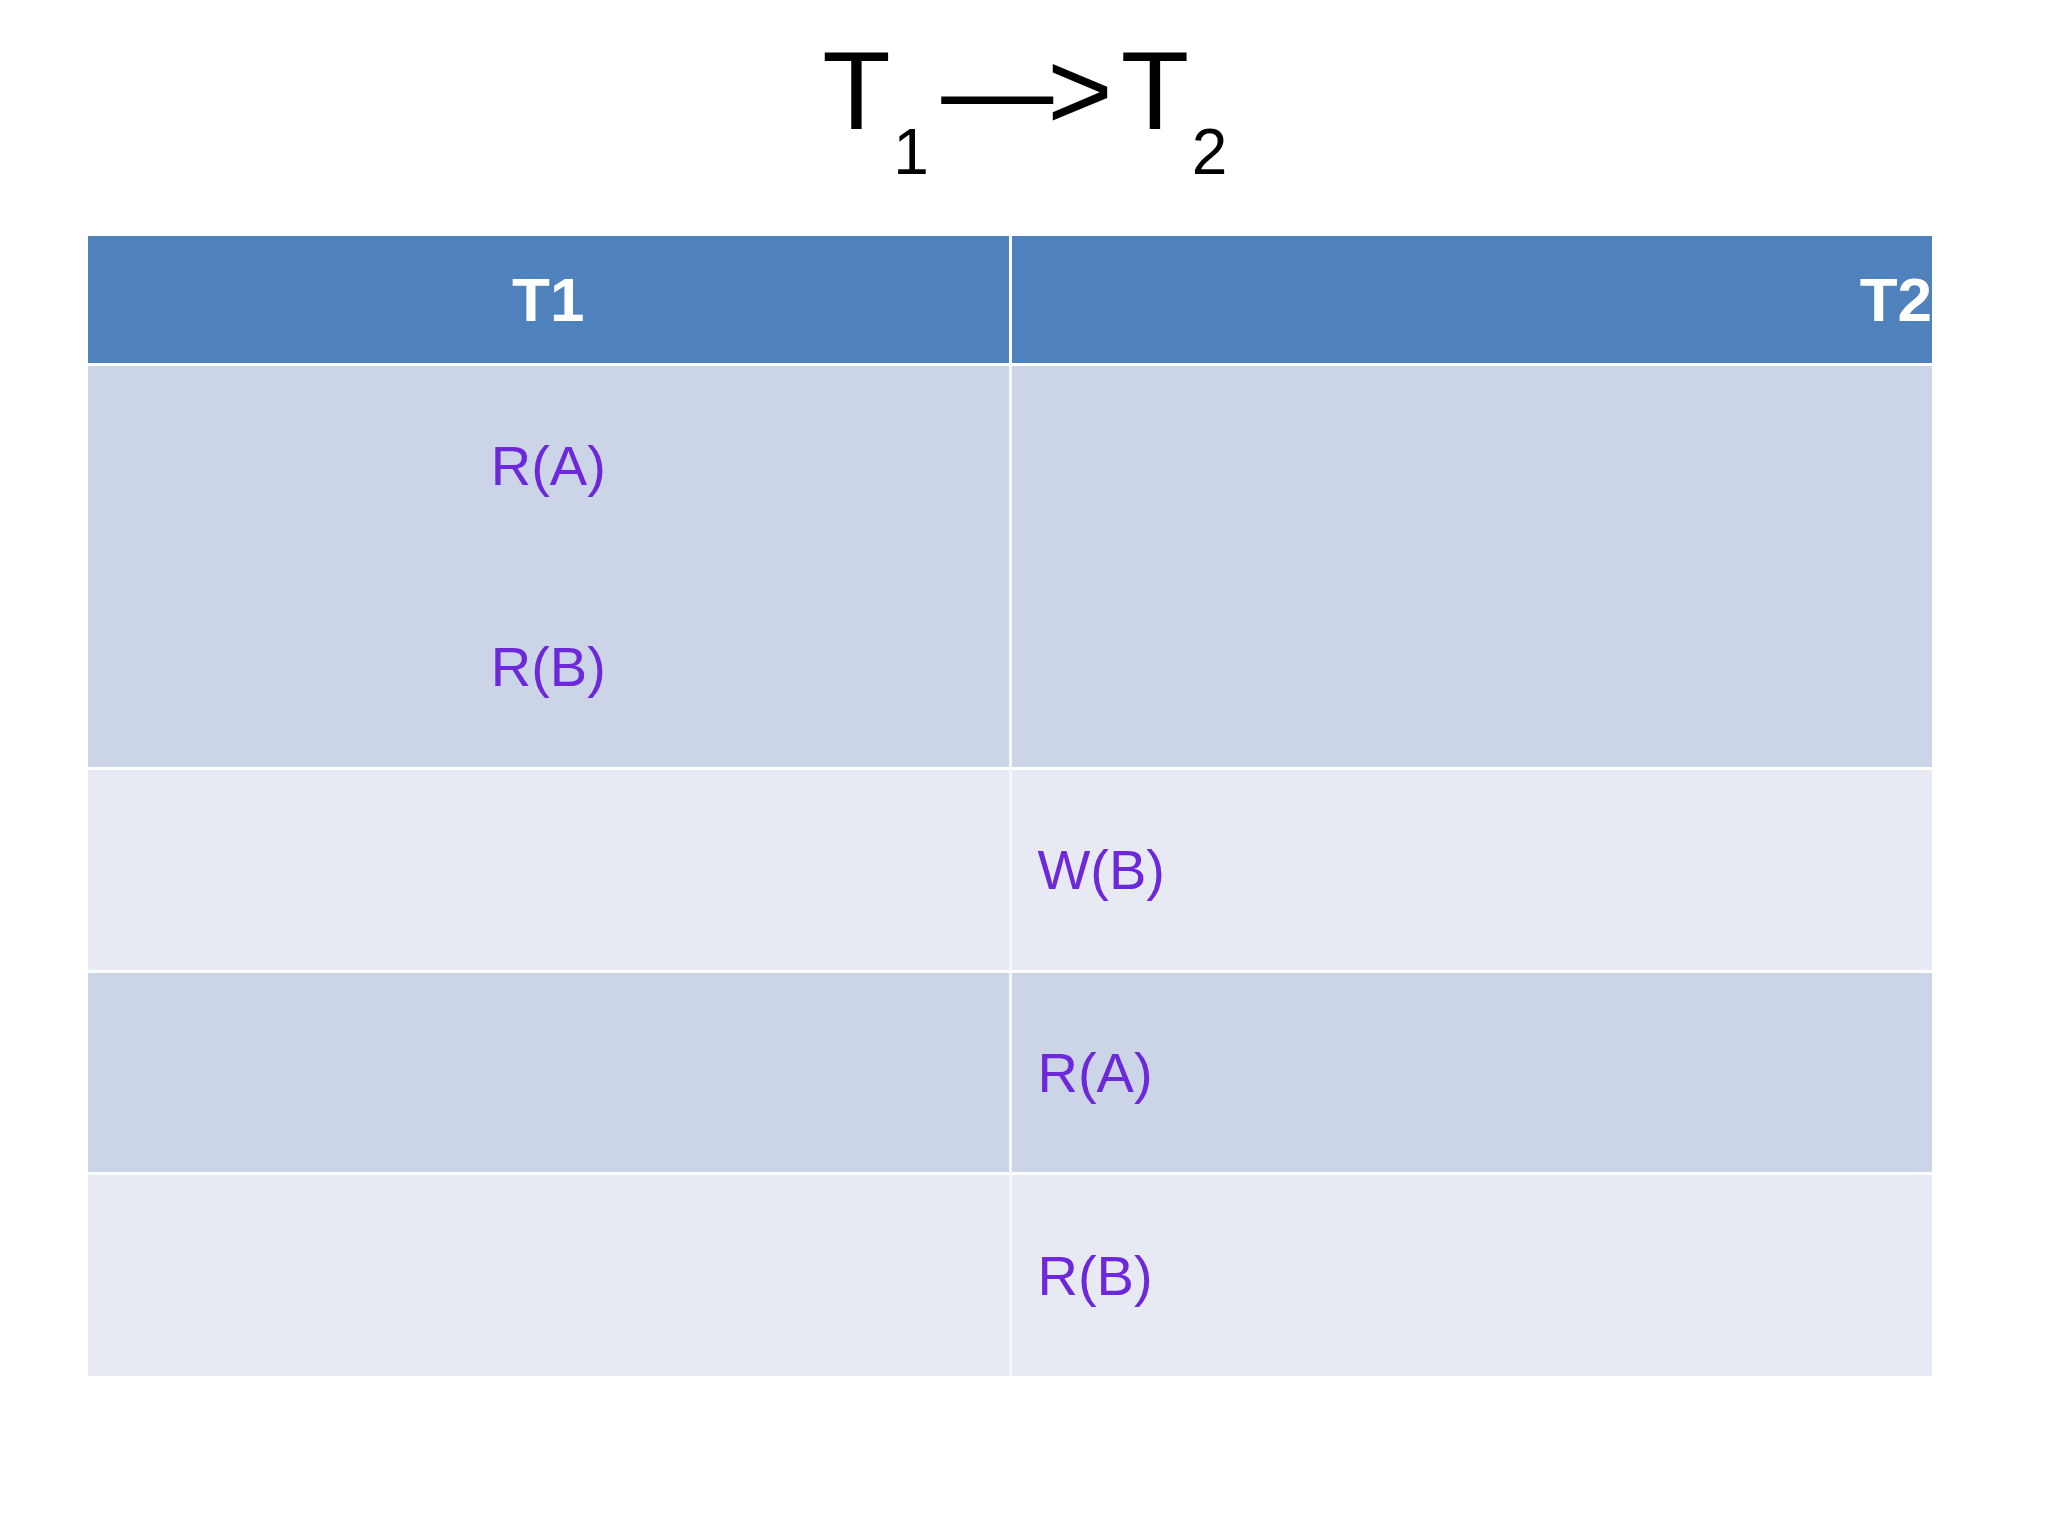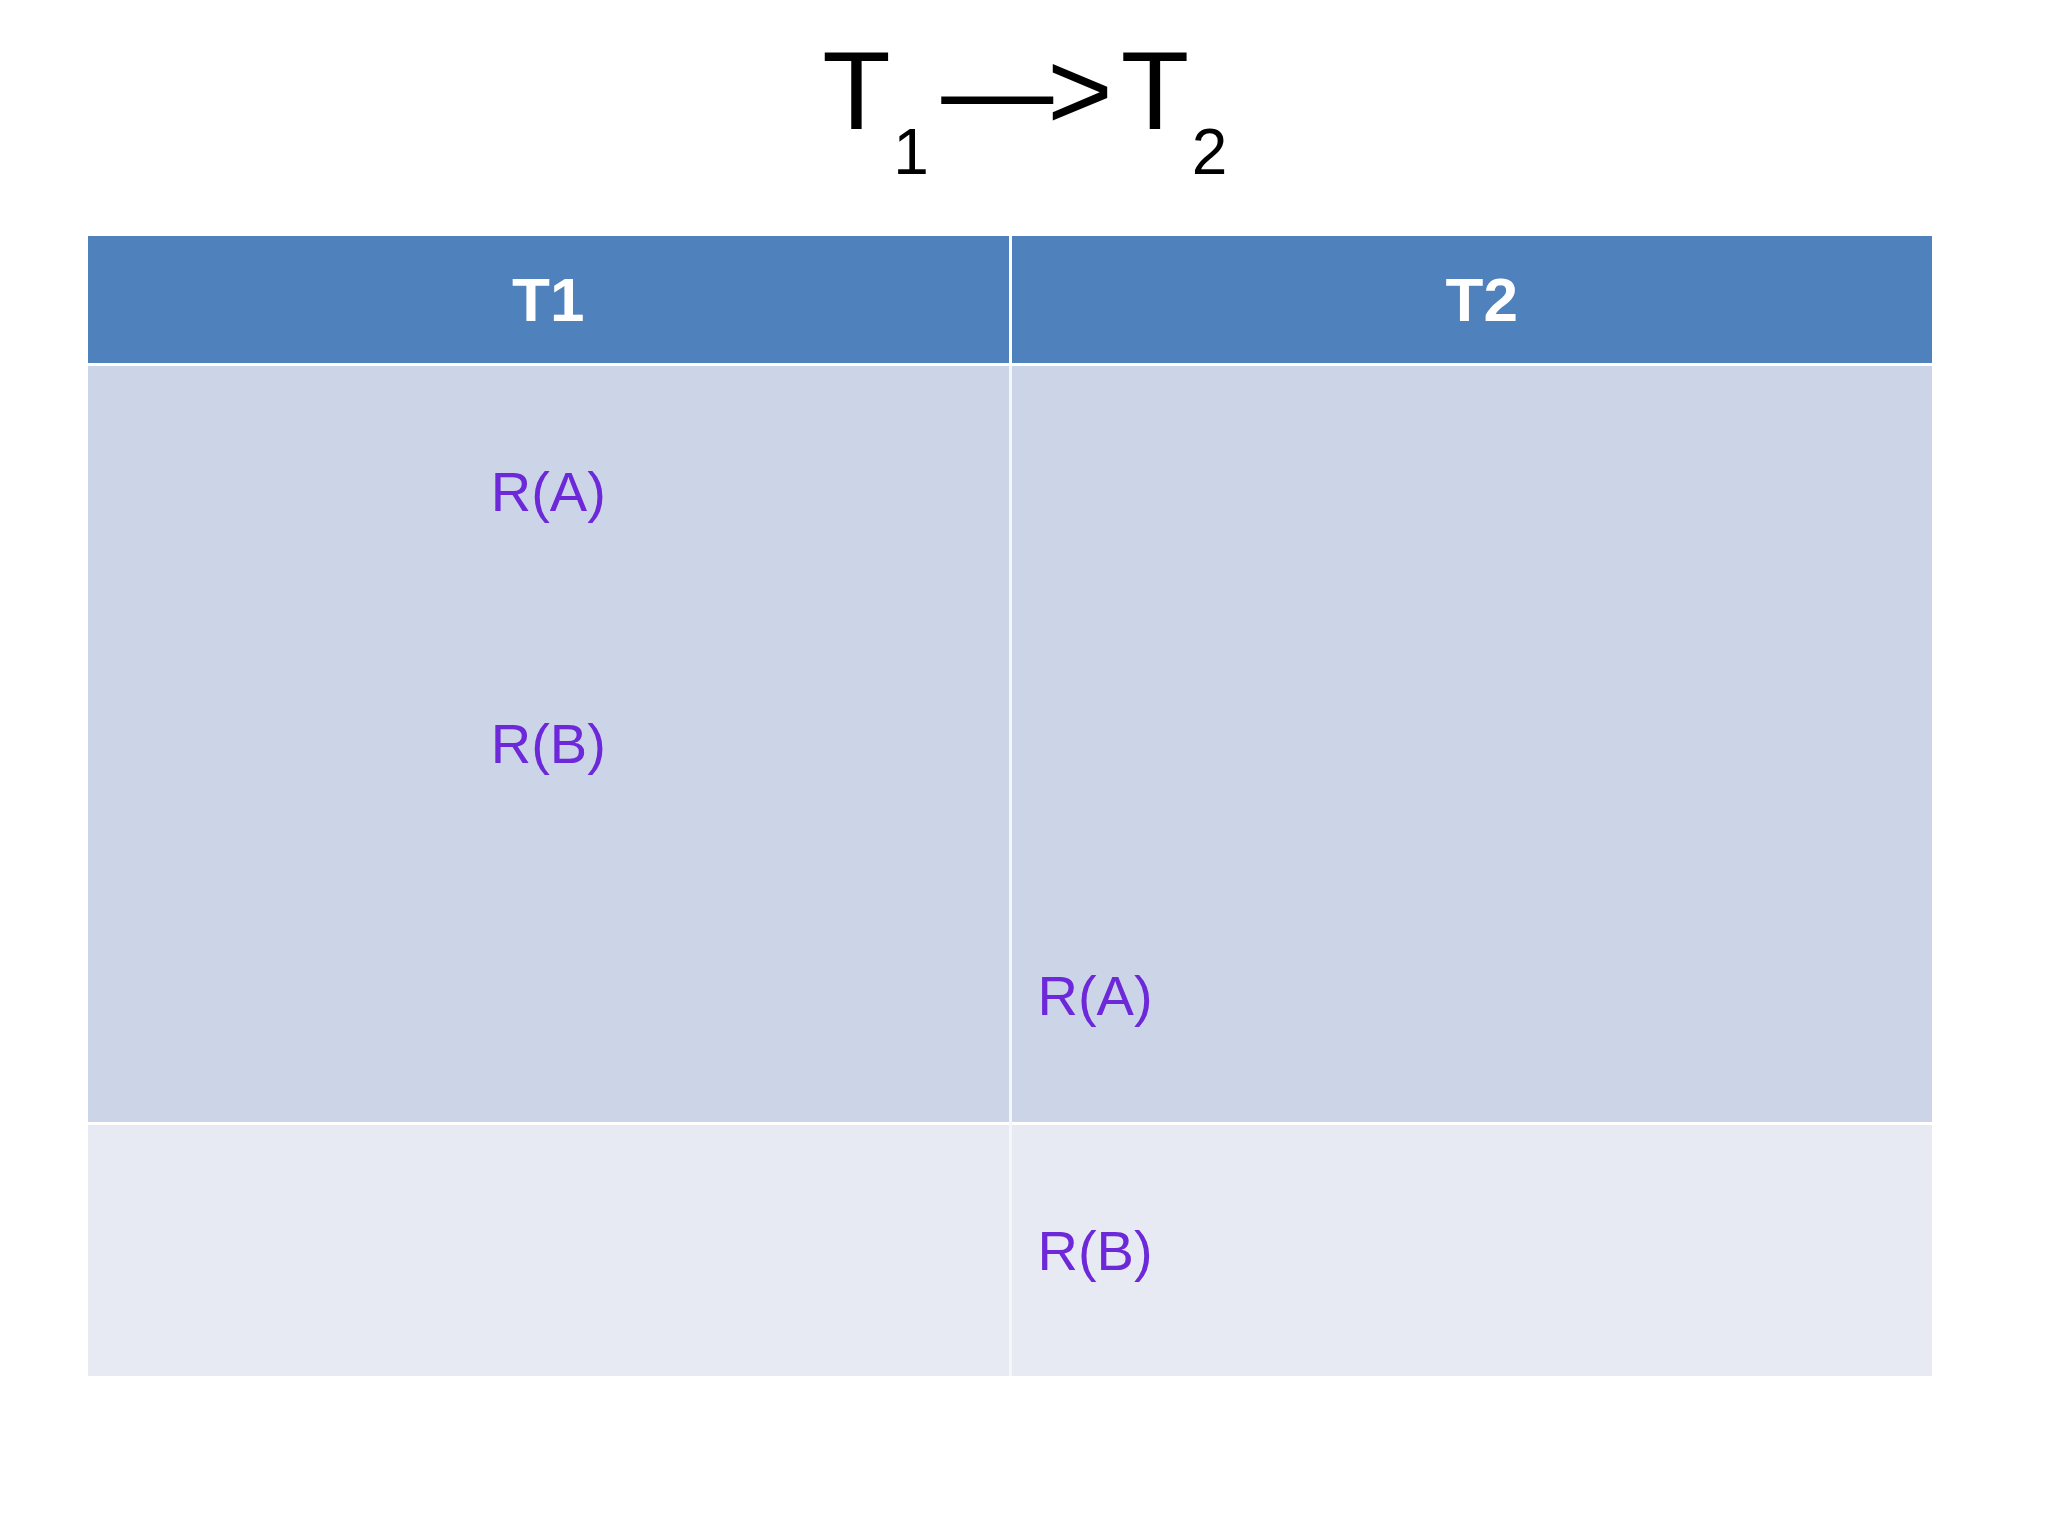--- a/index.html
+++ b/index.html
@@ -71,21 +71,21 @@
     height: 128px;
     padding: 0 0 0 0;
     border: none;
     box-sizing: border-box;
   }
   table.sched thead th.h-t1 {
     text-align: center;
     border-right: 3px solid #ffffff;
   }
   table.sched thead th.h-t2 {
-    text-align: center;
+    text-align: right;
     padding-left: 20px;
   }
 
   table.sched tbody td {
     font-size: 56px;
     color: #6d28d9;
     height: 169px;
     border: none;
     box-sizing: border-box;
     vertical-align: middle;
@@ -132,20 +132,24 @@
     </thead>
     <tbody>
       <tr class="band-a">
         <td class="col1">R(A)</td>
         <td class="col2"></td>
       </tr>
       <tr class="band-a">
         <td class="col1">R(B)</td>
         <td class="col2"></td>
       </tr>
+      <tr class="band-b">
+        <td class="col1"></td>
+        <td class="col2">W(B)</td>
+      </tr>
       <tr class="band-a">
         <td class="col1"></td>
         <td class="col2">R(A)</td>
       </tr>
       <tr class="band-b">
         <td class="col1"></td>
         <td class="col2">R(B)</td>
       </tr>
     </tbody>
   </table>

